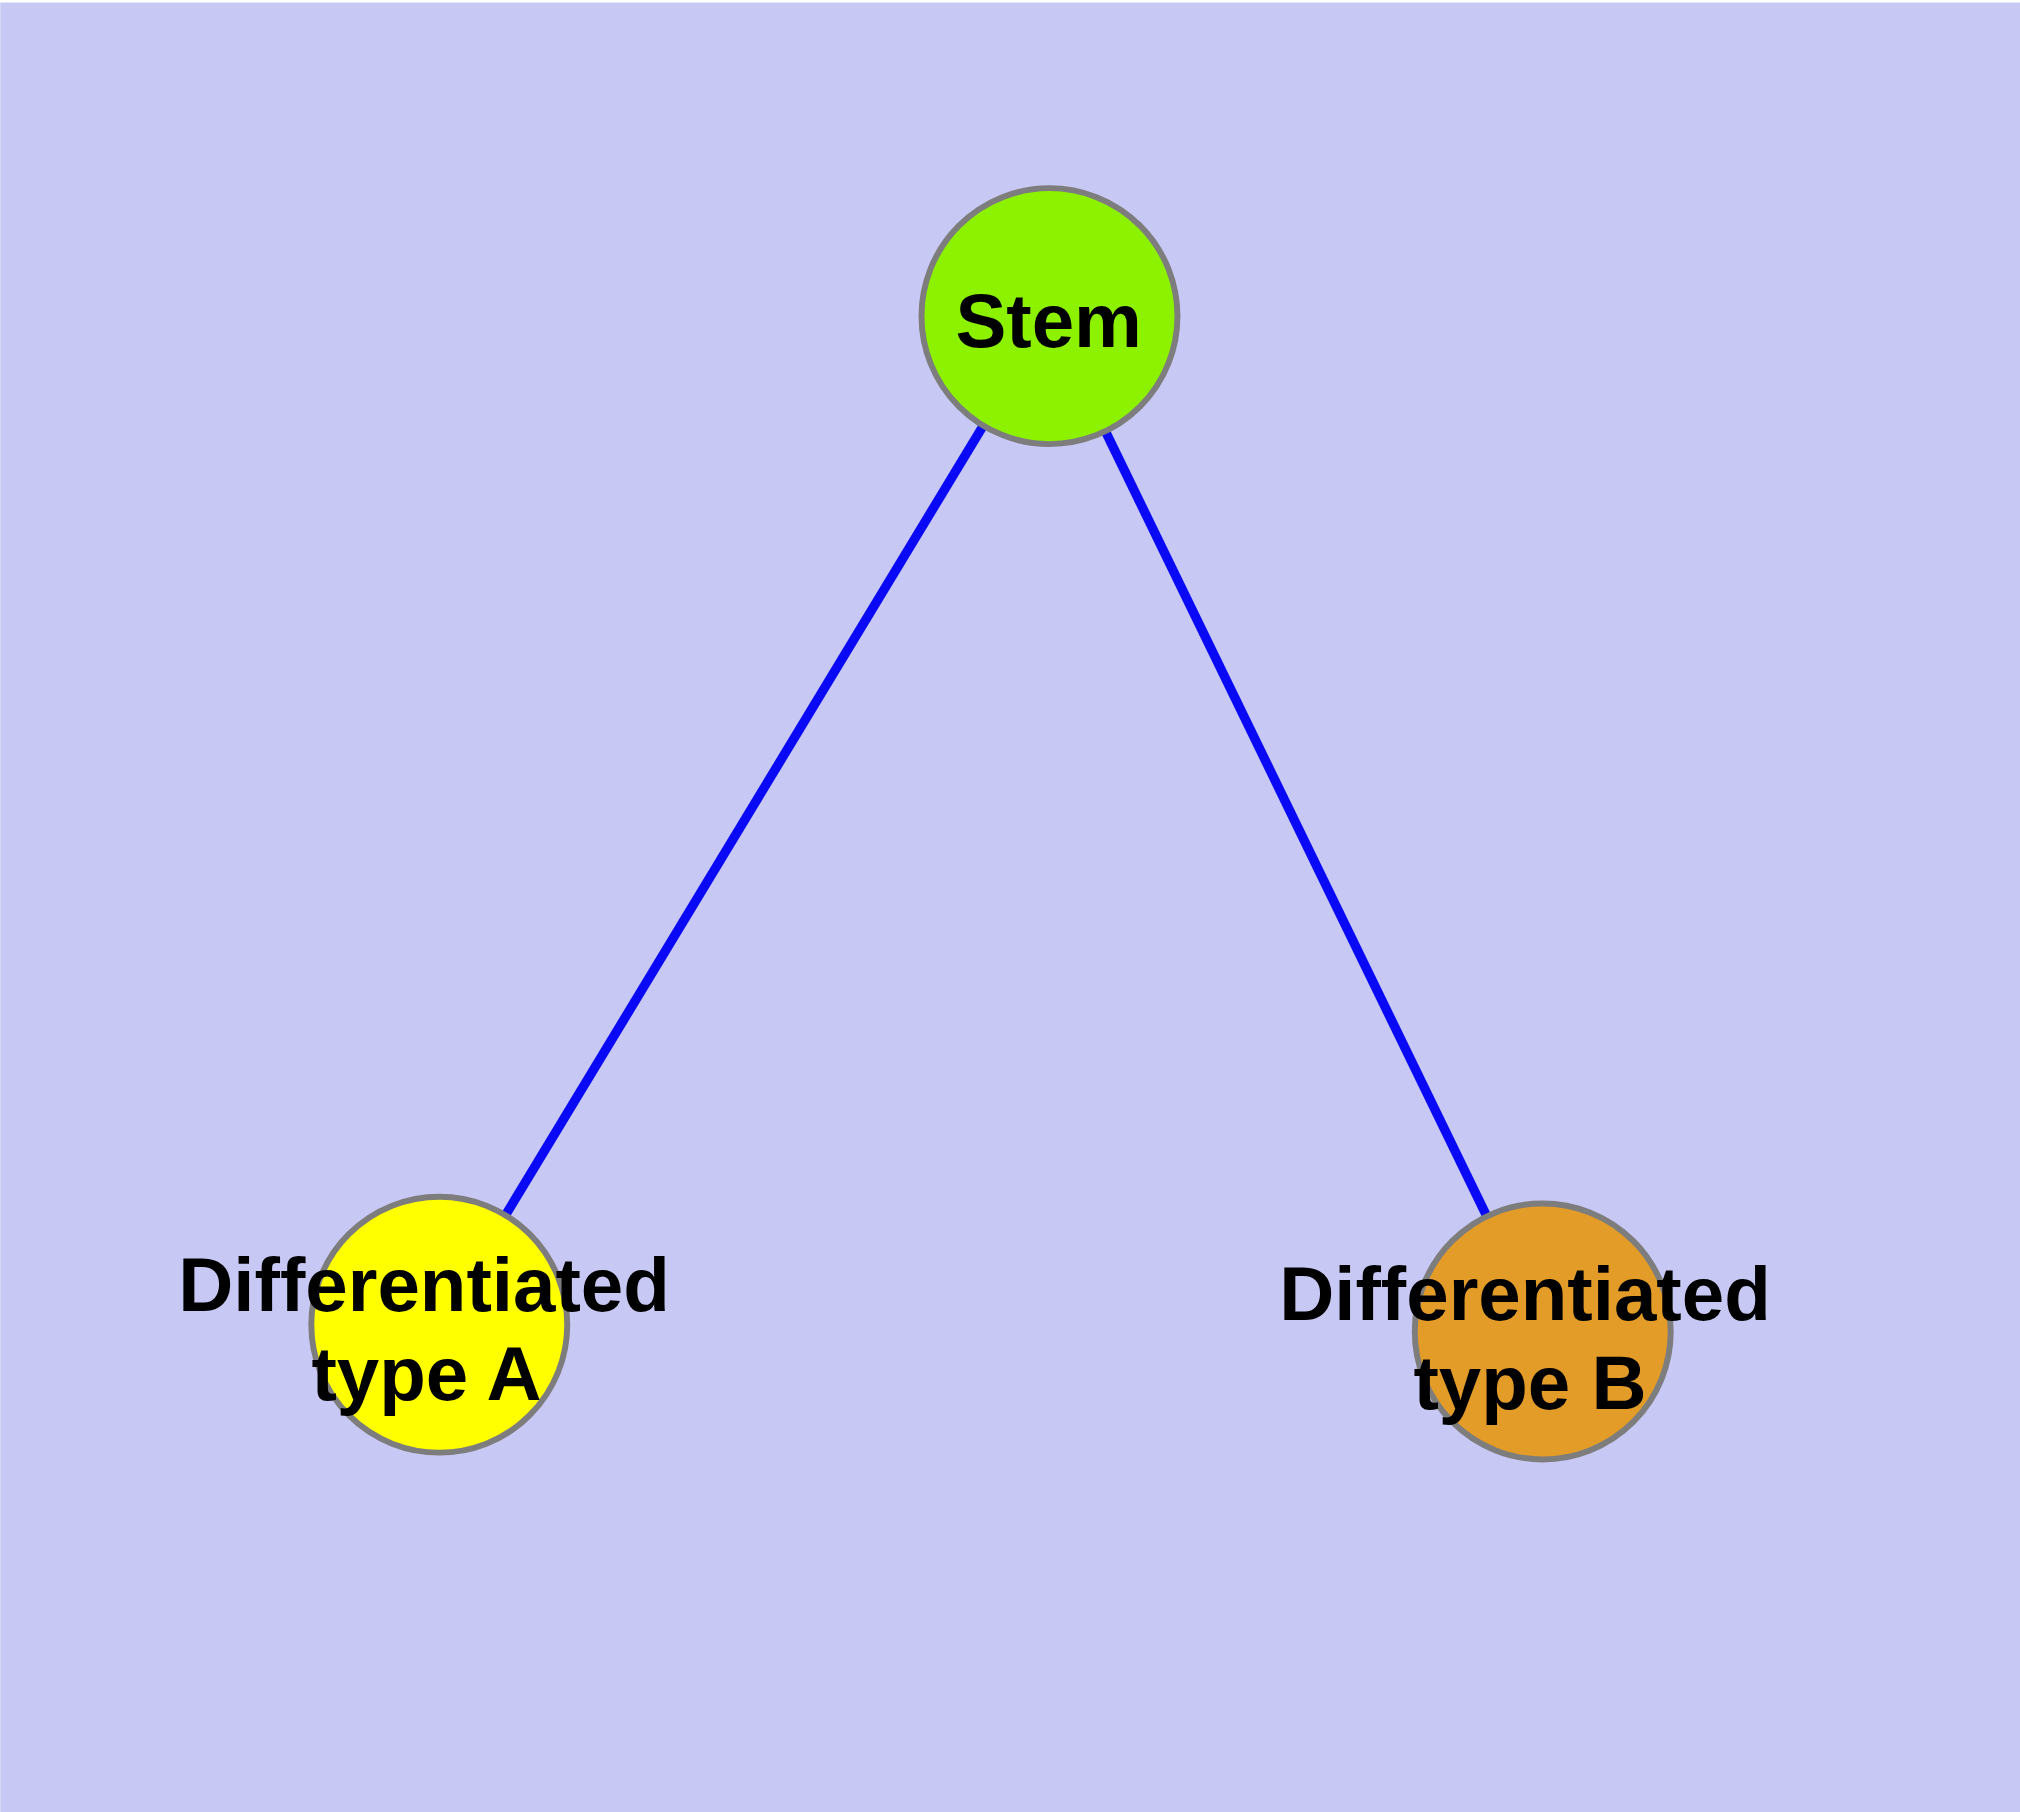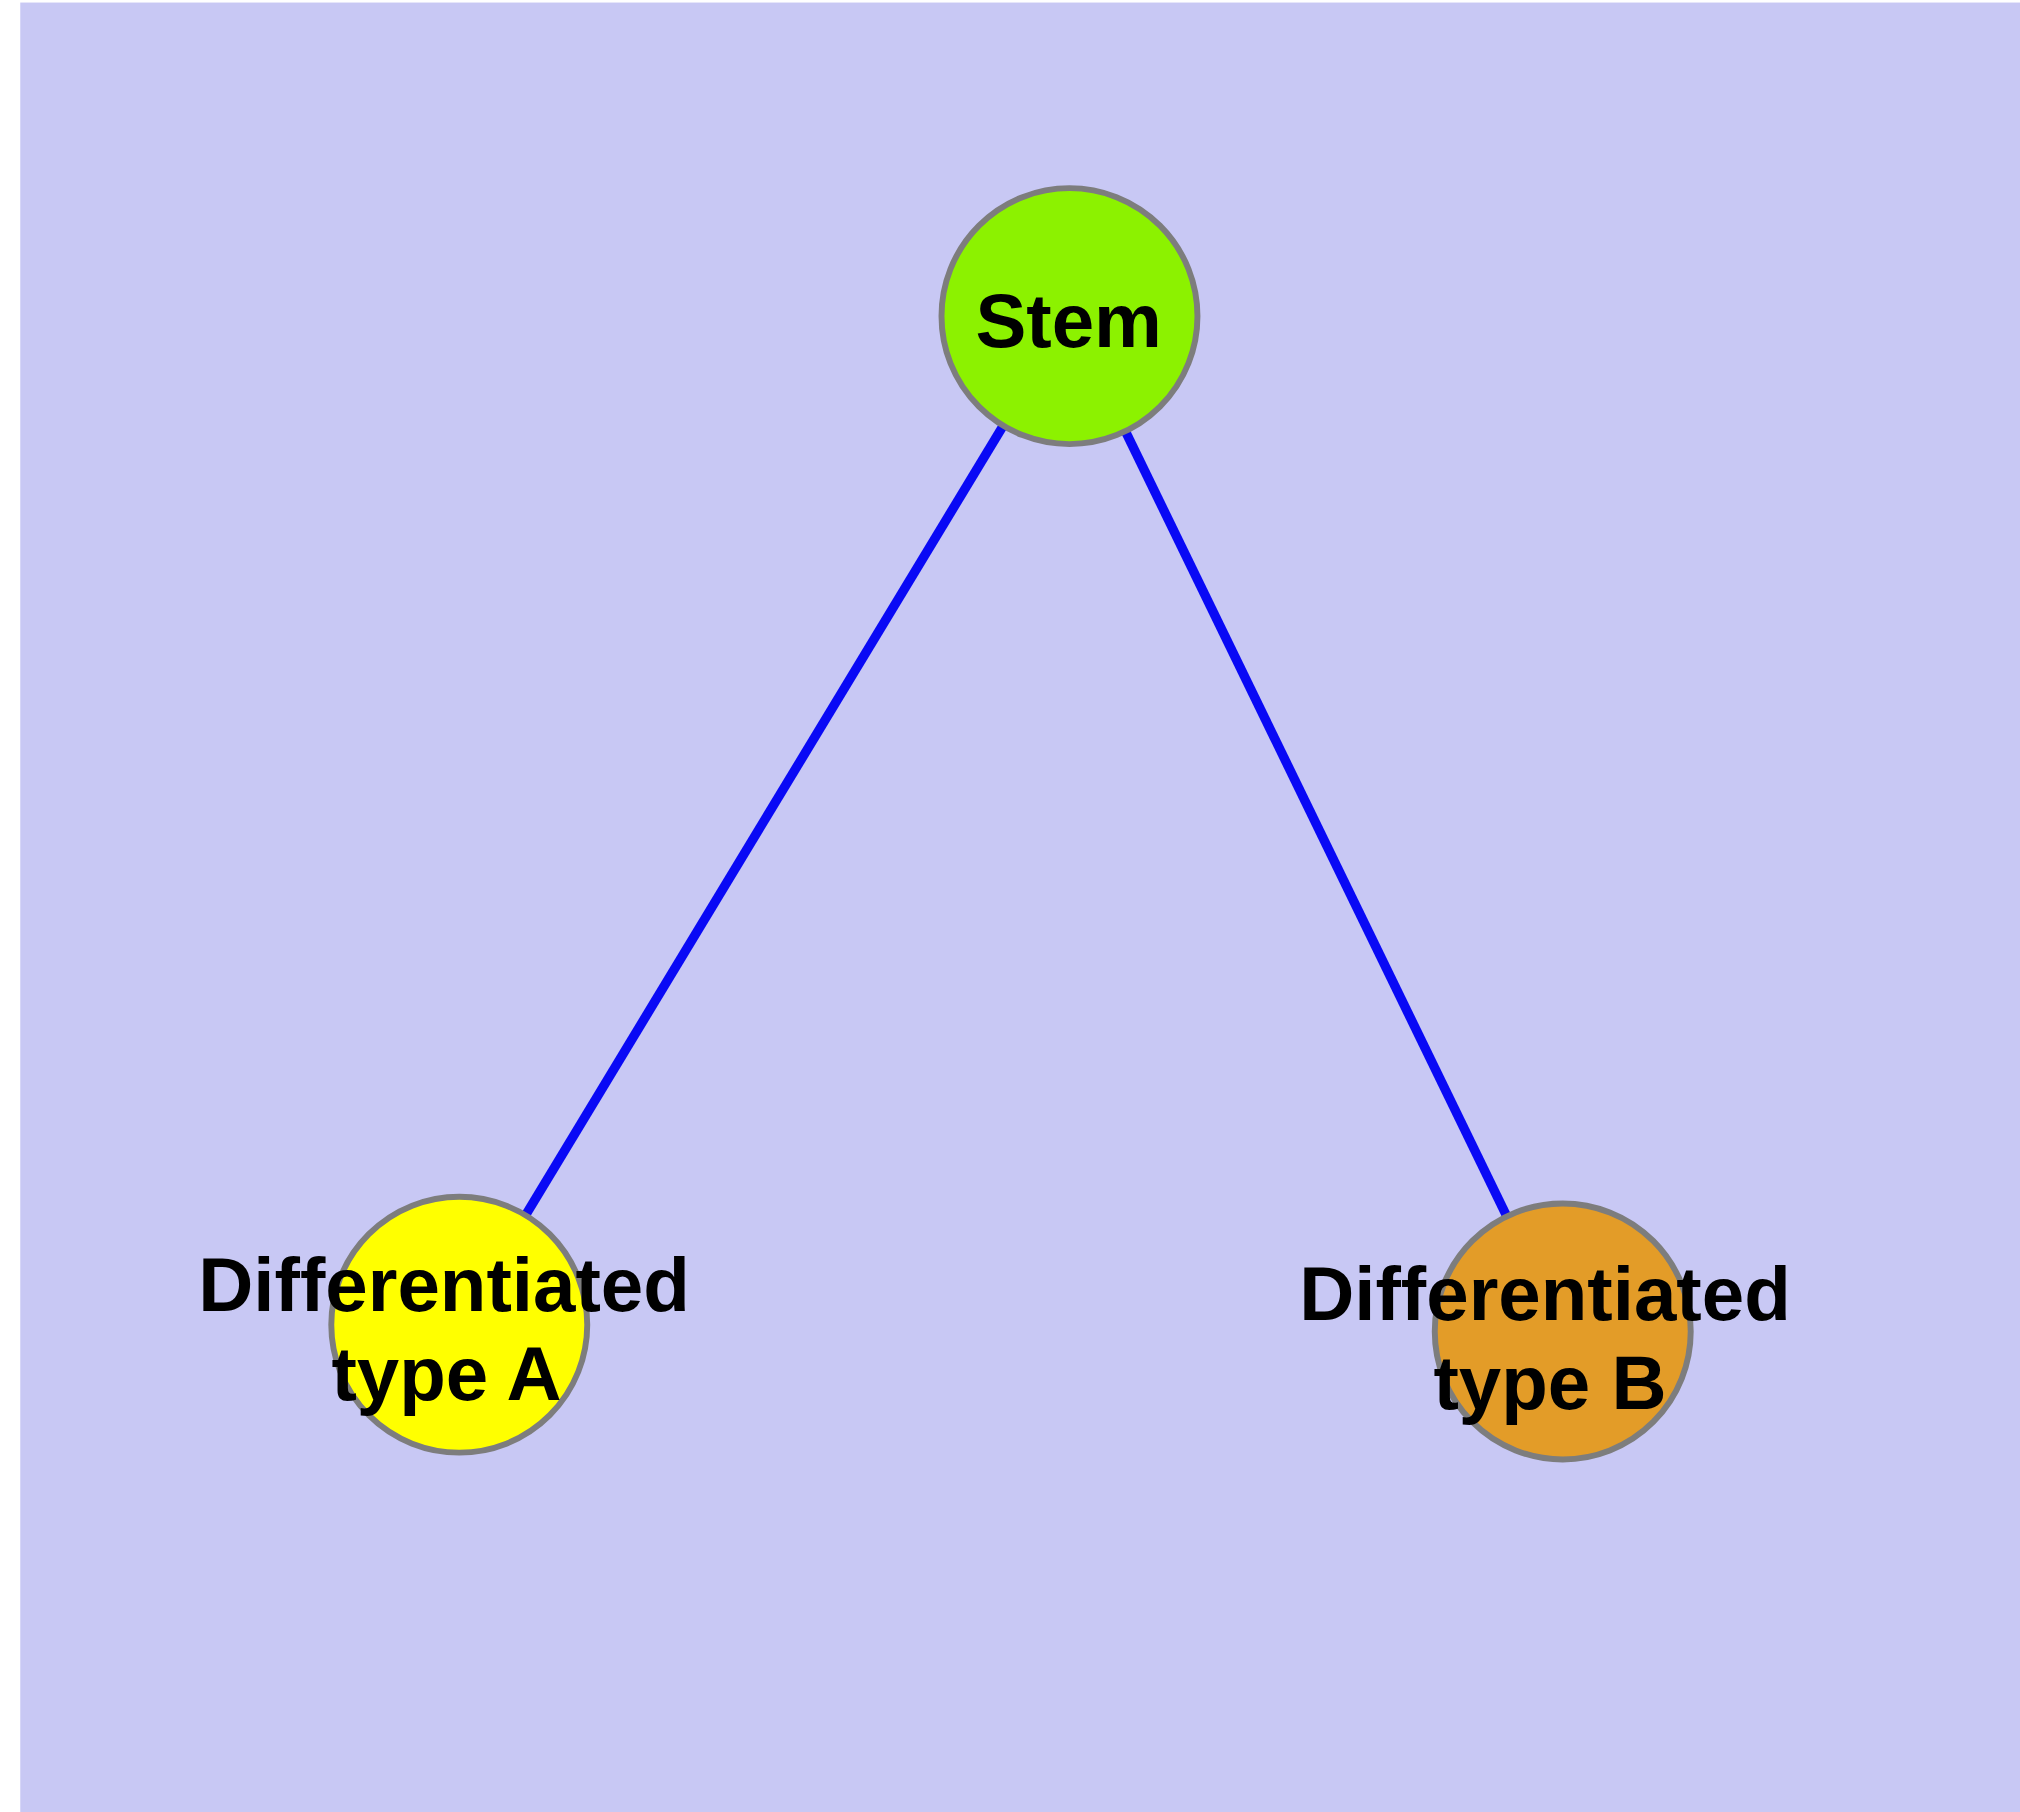--- a/index.html
+++ b/index.html
@@ -4,21 +4,20 @@
 <style>
   html, body {
     margin: 0;
     padding: 0;
     background: #ffffff;
   }
   .canvas-wrap {
     width: 1624px;
     height: 1812px;
     line-height: 0;
-    margin-left: 20px;
   }
   svg {
     display: block;
   }
   .edge {
     stroke-width: 11px;
     stroke-linecap: butt;
     fill: none;
   }
   .node {

